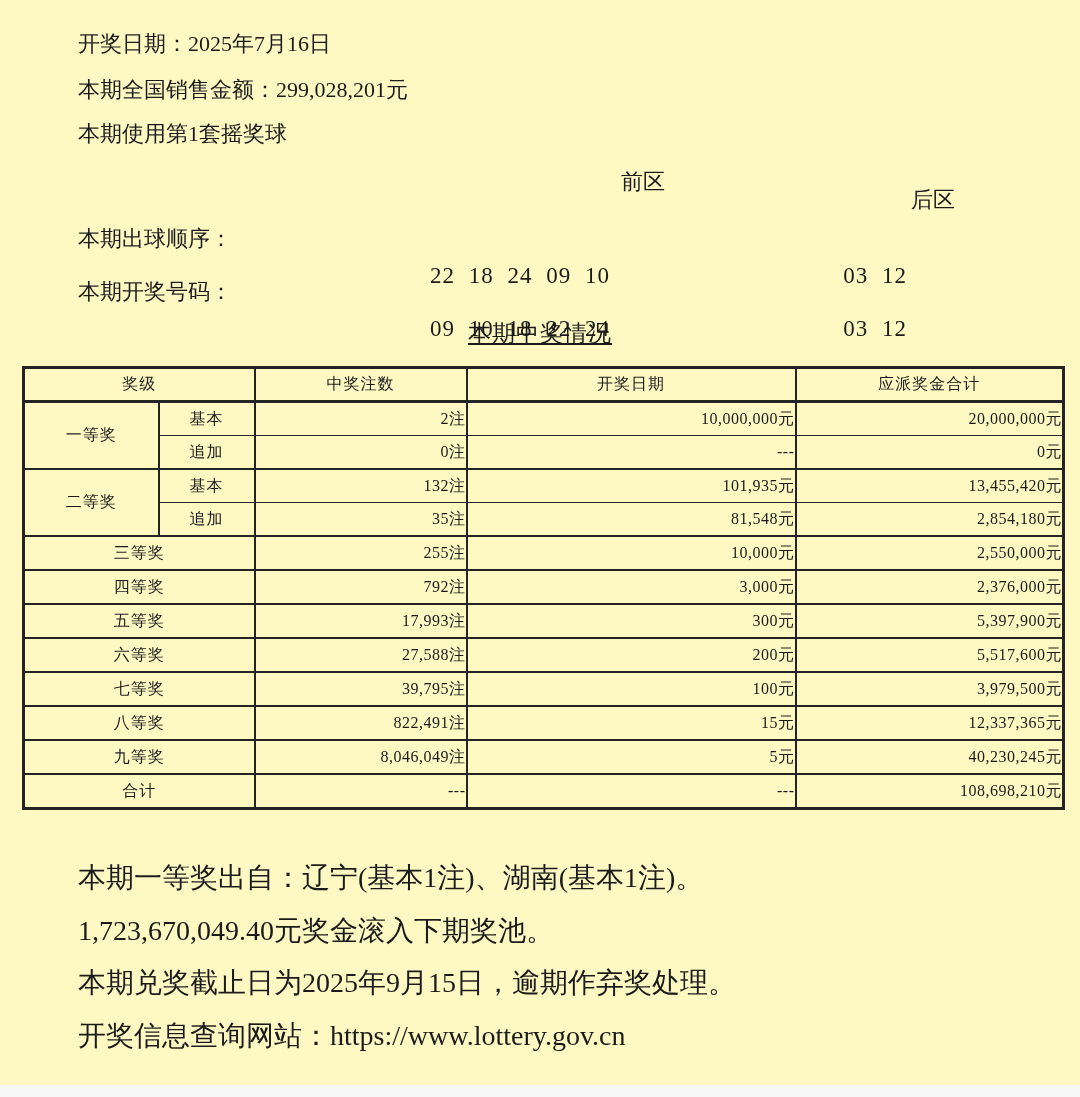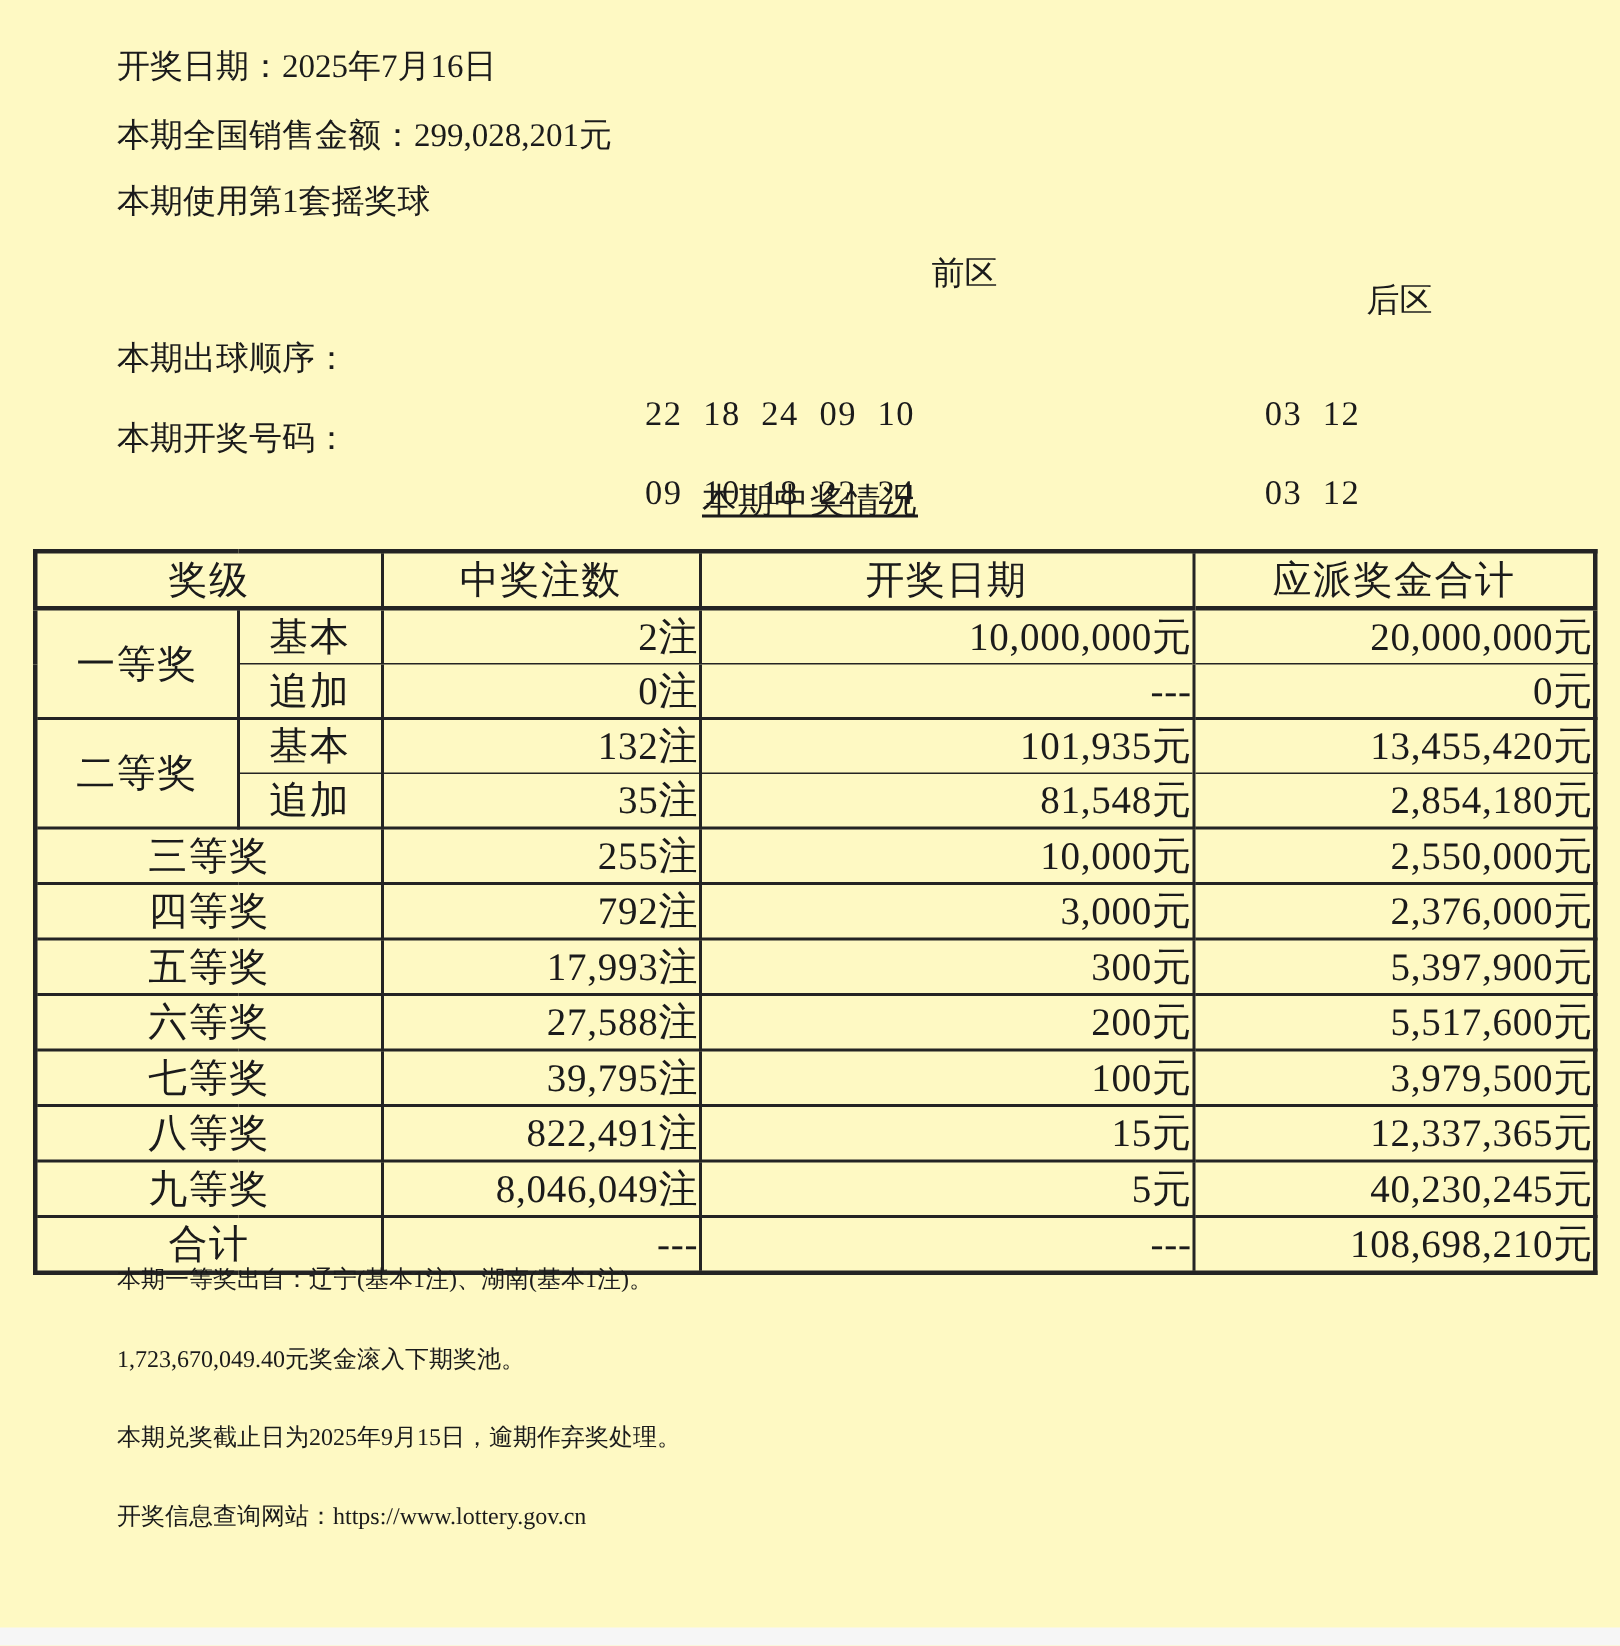--- a/index.html
+++ b/index.html
@@ -18,36 +18,36 @@
   .left-col{left:78px;}
   .zone-label{font-size:22px;text-align:right;}
   .nums{font-size:23px;word-spacing:7px;text-align:center;letter-spacing:1px;margin-top:40px;}
   .row-label{font-size:22px;}
   .front-box{left:375px;width:290px;}
   .back-box{left:795px;width:160px;}
   .table-title{top:318px;left:0;width:1080px;text-align:center;font-size:23px;letter-spacing:1px;text-decoration:underline;}
   table.prize{
     position:absolute;top:366px;left:22px;width:1040px;
     border-collapse:collapse;table-layout:fixed;
-    font-size:26px;
+    font-size:16px;
     border:3px solid #242424;
   }
   table.prize th, table.prize td{
     border:2px solid #242424;
     padding:0;vertical-align:middle;
     font-weight:normal;
     overflow:hidden;white-space:nowrap;
   }
   table.prize th{height:31px;border-bottom:3px solid #242424;text-align:center;letter-spacing:1px;}
   table.prize td{height:32px;}
   td.group, td.type{text-align:center;letter-spacing:1px;}
   td.num{text-align:right;padding-right:16px;letter-spacing:0.5px;}
   tr.sub-top td.inner{border-bottom:1px solid #242424;}
   tr.sub-bot td.inner{border-top:1px solid #242424;}
-  .footer-line{font-size:16px;white-space:nowrap;}
+  .footer-line{font-size:28px;white-space:nowrap;margin-top:16px;}
 </style>
 </head>
 <body>
 
 <div class="page">
 
   <div class="abs para left-col" style="top:31px">开奖日期：2025年7月16日</div>
   <div class="abs para left-col" style="top:77px">本期全国销售金额：299,028,201元</div>
   <div class="abs para left-col" style="top:121px">本期使用第1套摇奖球</div>
 

